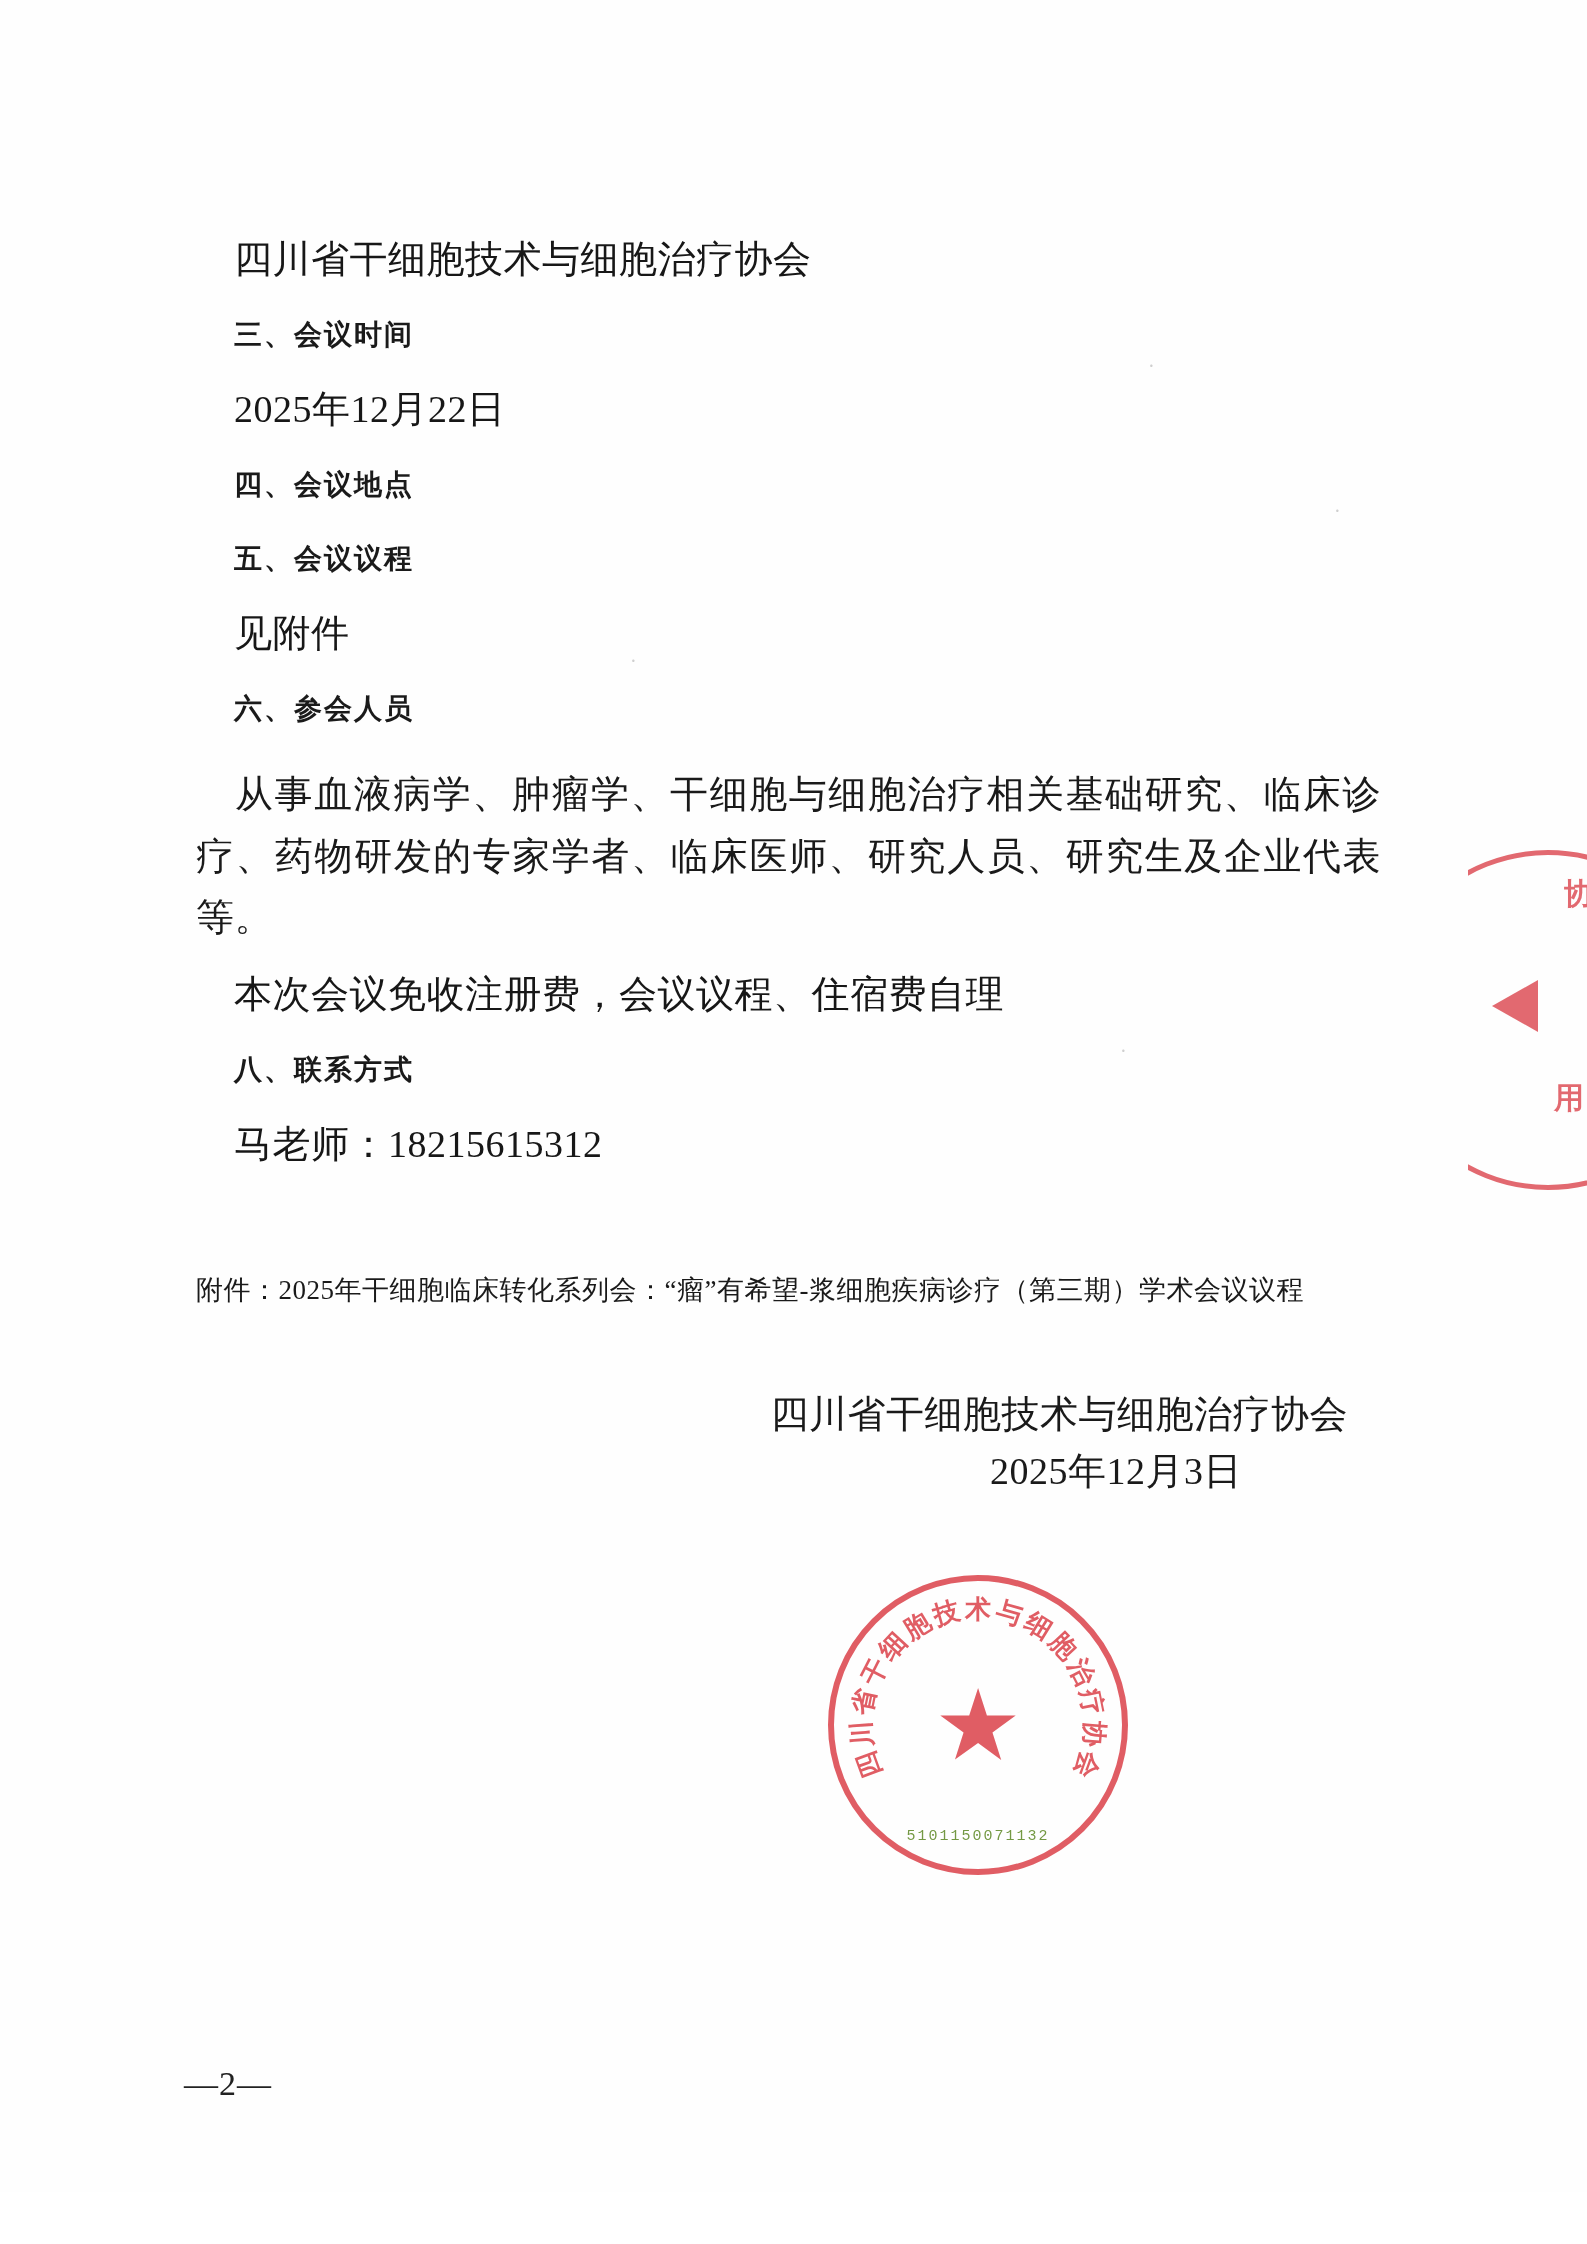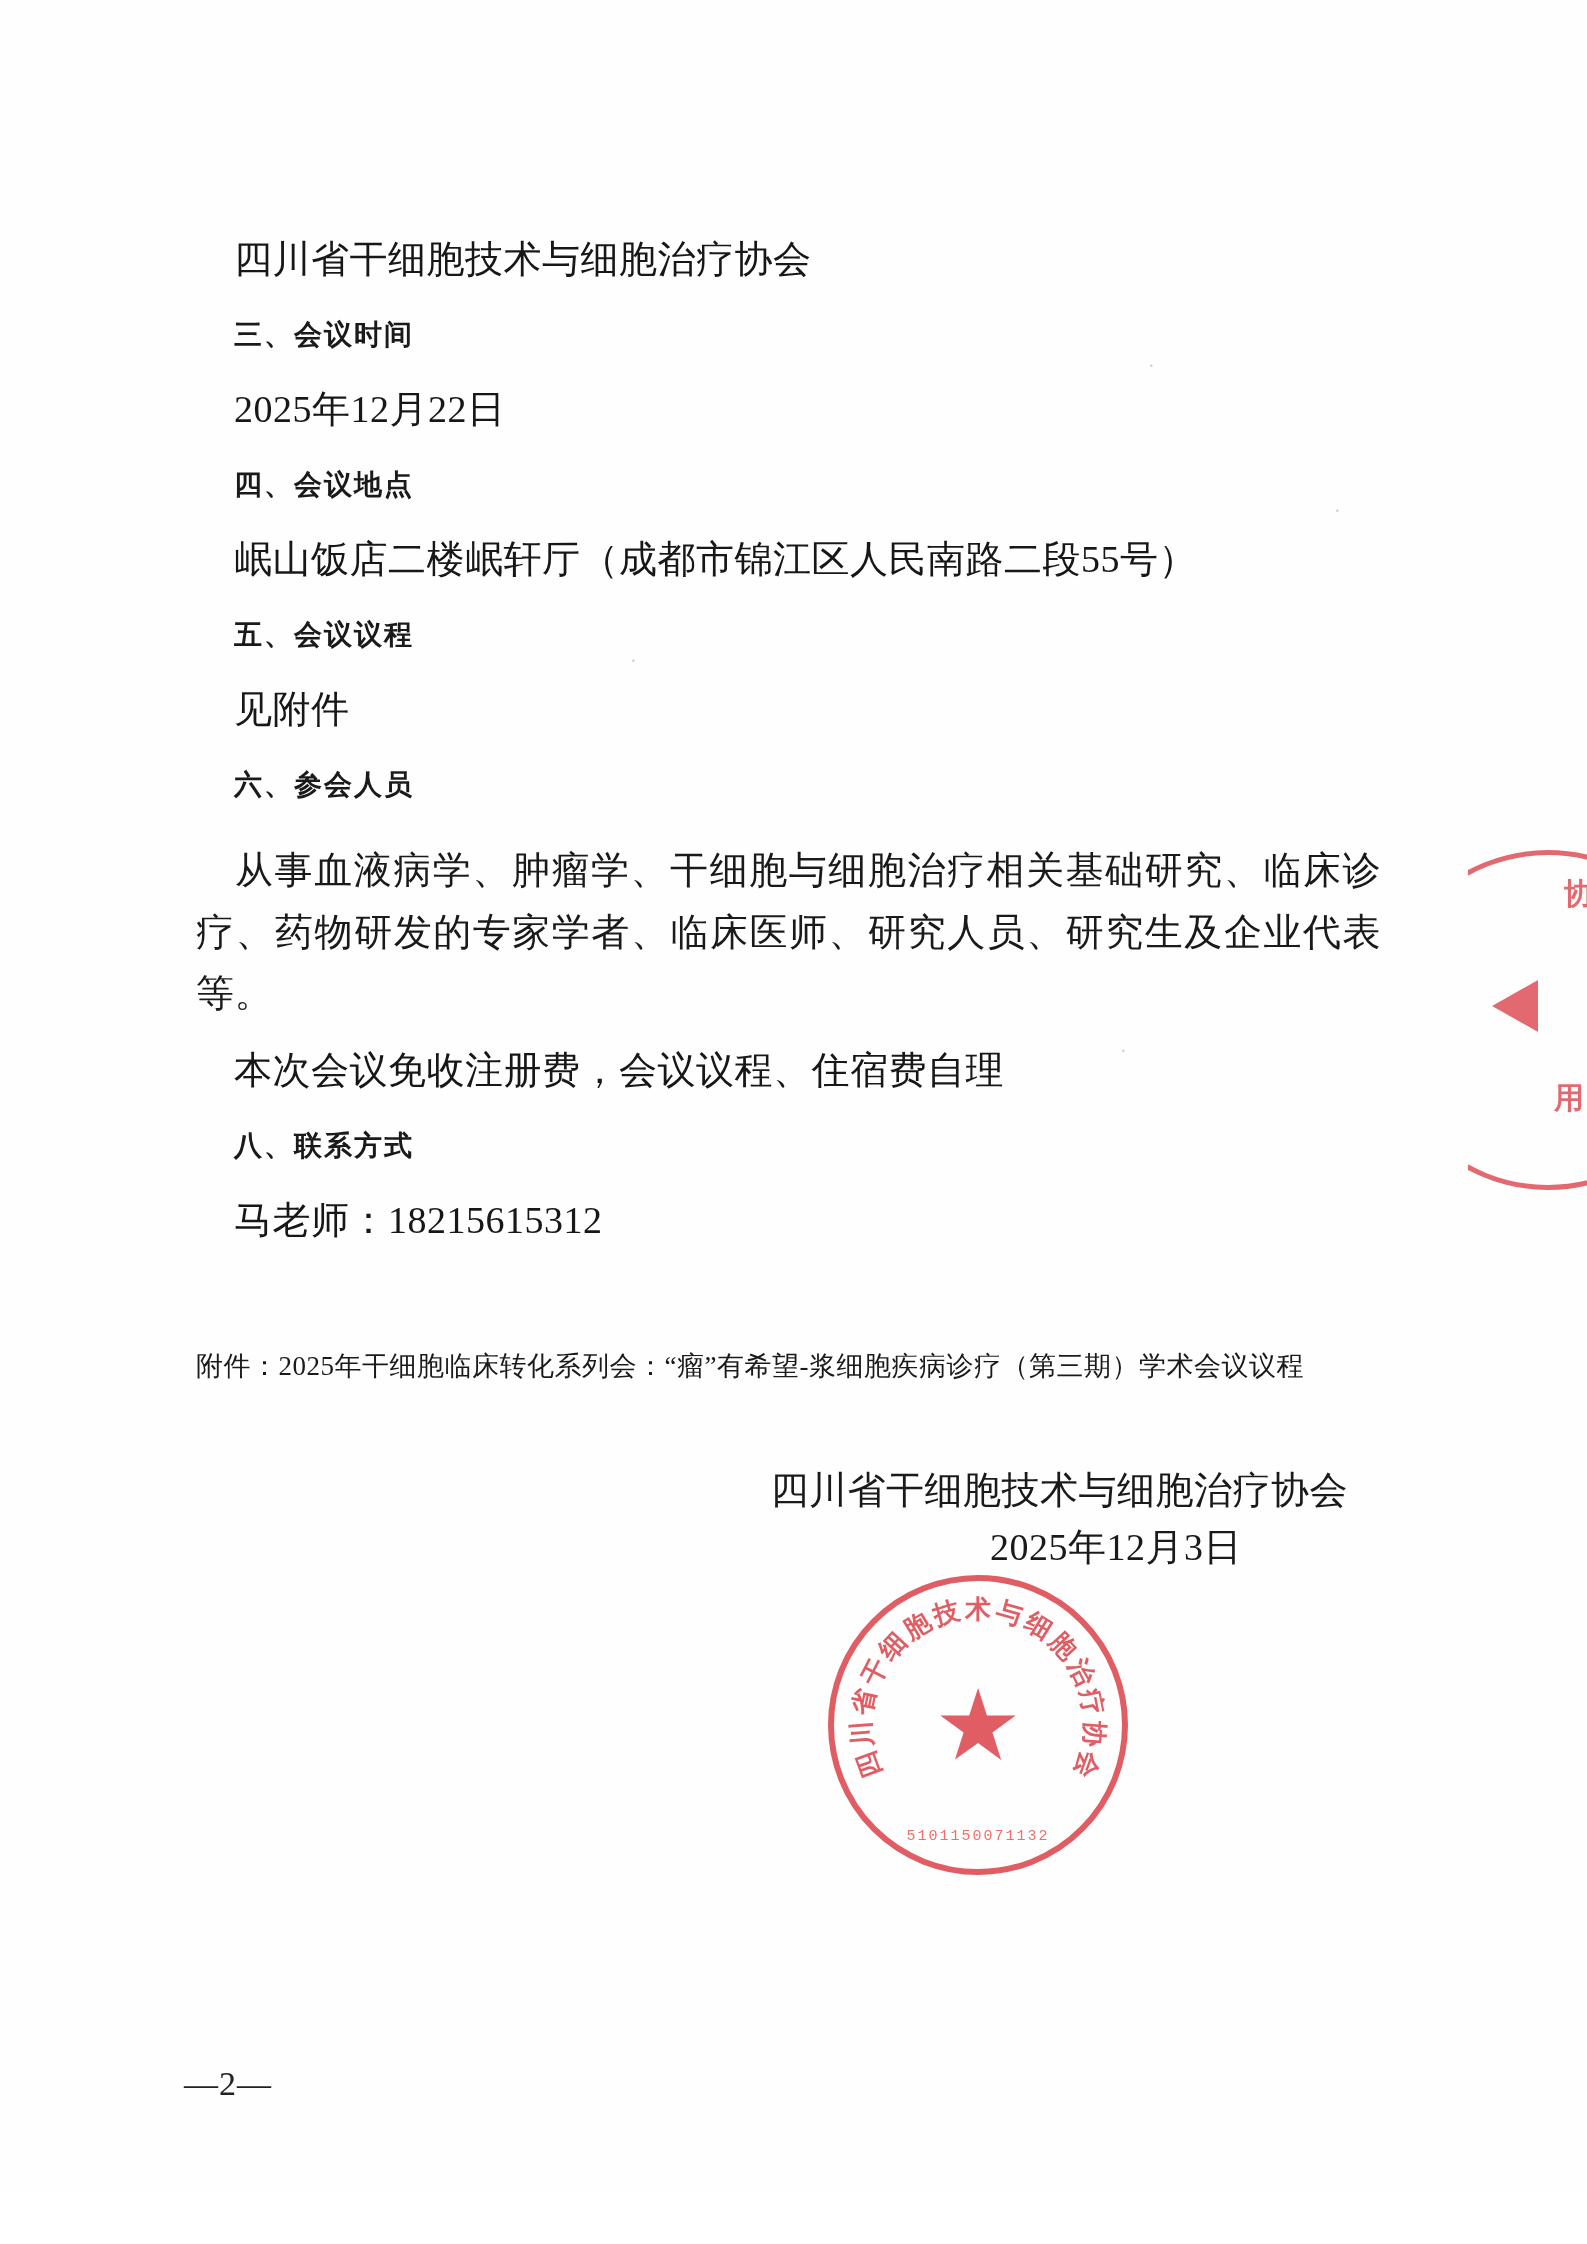--- a/index.html
+++ b/index.html
@@ -134,21 +134,21 @@
     color: #d8313a;
     font-family: "Liberation Serif", serif;
   }
   .seal-main .code {
     position: absolute;
     left: 50%;
     bottom: 30px;
     transform: translateX(-50%);
     font-size: 15px;
     letter-spacing: 2px;
-    color: #ef4444;
+    color: #4d7c0f;
     font-family: "Liberation Mono", monospace;
     white-space: nowrap;
   }
 
   
   .seal-edge {
     position: absolute;
     left: 1468px;
     top: 840px;
     width: 230px;
@@ -197,21 +197,20 @@
 <div class="page">
 
   <div class="content">
 
     <div class="line body-line indent">四川省干细胞技术与细胞治疗协会</div>
 
     <div class="heading">三、会议时间</div>
     <div class="line body-line indent">2025年12月22日</div>
 
     <div class="heading">四、会议地点</div>
-    <div class="line body-line indent">岷山饭店二楼岷轩厅（成都市锦江区人民南路二段55号）</div>
 
     <div class="heading">五、会议议程</div>
     <div class="line body-line indent">见附件</div>
 
     <div class="heading">六、参会人员</div>
     <div class="para"><span class="indent-first"></span><span>从事血液病学、肿瘤学、干细胞与细胞治疗相关基础研究、临床诊疗、药物研发的专家学者、临床医师、研究人员、研究生及企业代表等。</span></div>
 
     <div class="line body-line indent">本次会议免收注册费，会议议程、住宿费自理</div>
 
     <div class="heading">八、联系方式</div>

